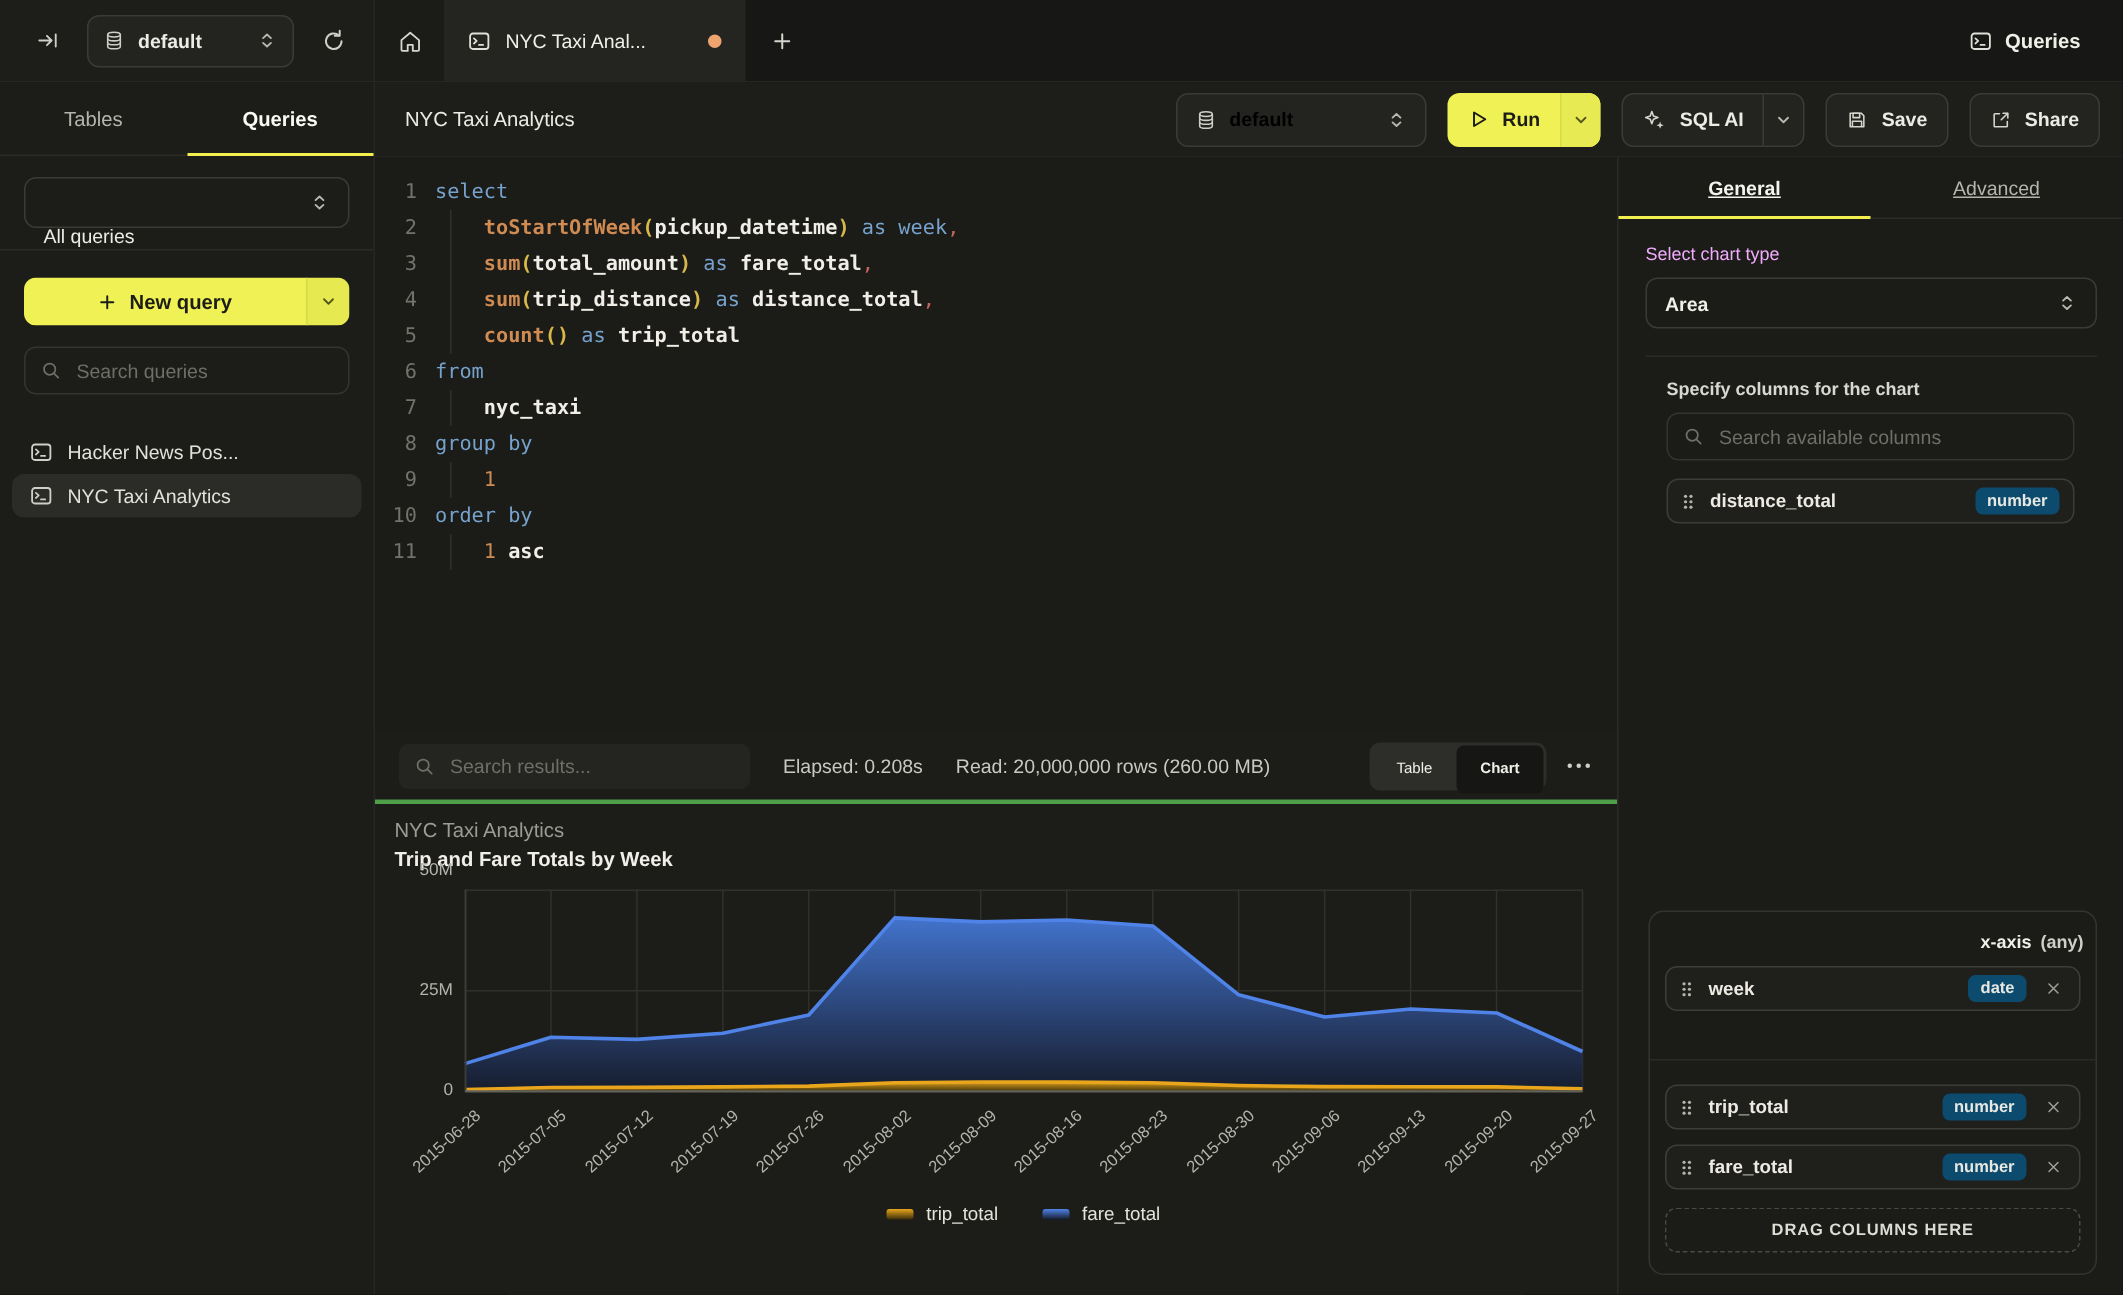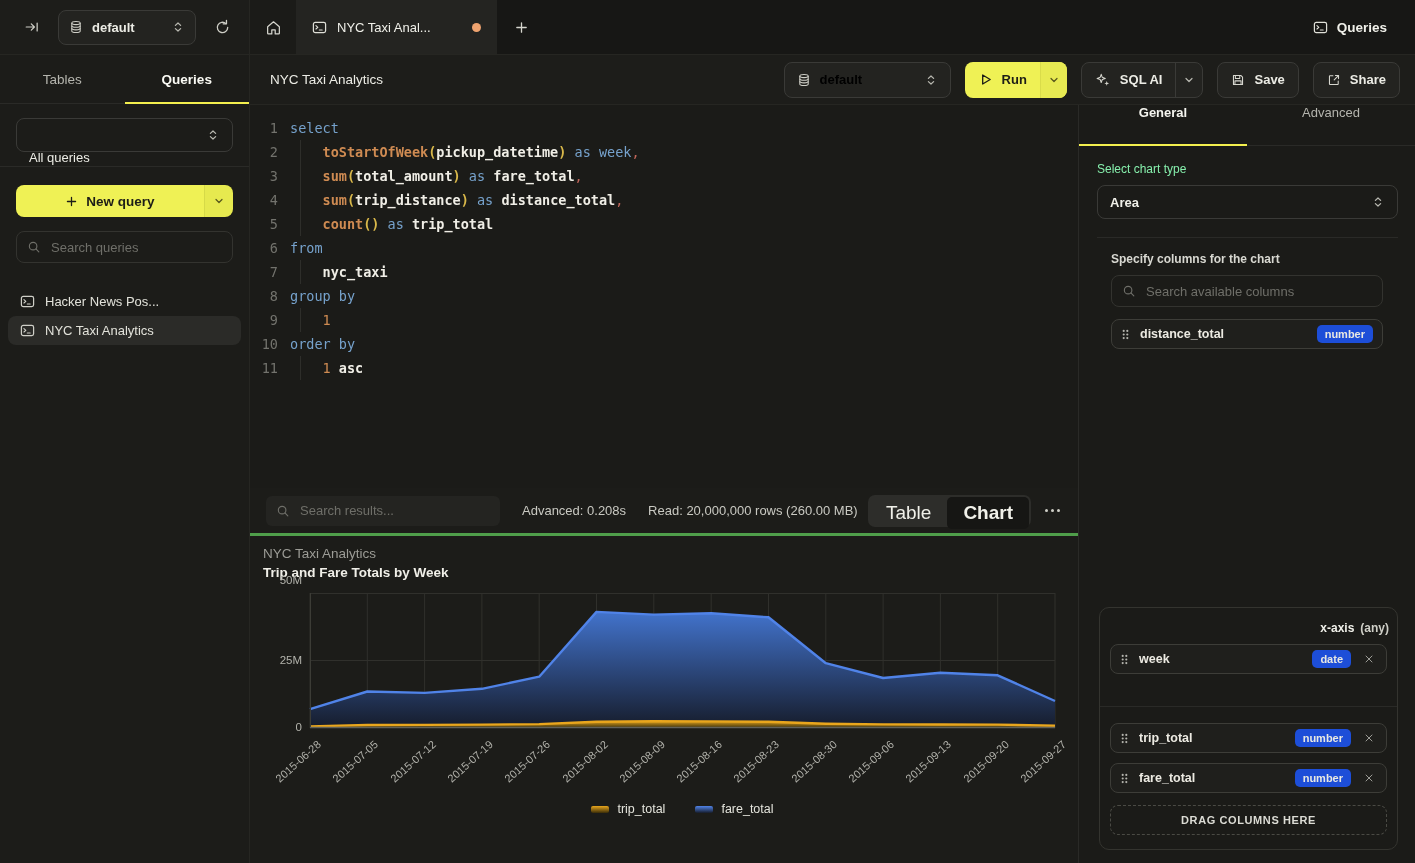--- a/index.html
+++ b/index.html
@@ -67,21 +67,21 @@
   .t-pu{color:#c4675a;}
   .t-nu{color:#cf8b52;}
 
   
   .results-bar{position:absolute;left:250px;top:488px;width:828px;height:45px;background:#1c1c19;display:flex;align-items:center;padding:0 14px 0 16px;}
   .results-search{width:234px;height:30px;background:#242421;border:none;border-radius:6px;display:flex;align-items:center;gap:8px;padding:0 10px;color:#6f6f69;justify-content:space-between;}
   .results-search input{border:none;outline:none;background:transparent;color:#d9d9d2;font-size:13px;width:100%;font-family:"Liberation Sans",sans-serif;}
   .results-search input::placeholder{color:#6f6f69;}
   .stat{font-size:13px;color:#c9c9c2;margin-left:22px;white-space:nowrap;}
   .view-toggle{margin-left:auto;background:#2d2d2a;border-radius:7px;height:32px;padding:2px;display:flex;align-items:stretch;}
-  .view-seg{display:flex;align-items:center;padding:16px 16px;font-size:19px;color:#f0f0e9;border-radius:5px;cursor:pointer;justify-content:center;}
+  .view-seg{display:flex;align-items:center;padding:16px 16px;font-size:10px;color:#f0f0e9;border-radius:5px;cursor:pointer;justify-content:center;}
   .view-seg.active{background:#161614;font-weight:600;}
   .more-btn{margin-left:10px;display:flex;gap:3px;padding:6px 4px;cursor:pointer;}
   .more-btn i{width:3px;height:3px;border-radius:50%;background:#cfcfc7;display:block;}
   .progress-line{position:absolute;left:250px;top:533px;width:828px;height:3px;background:#4f9e4a;}
 
   
   .chart-section{position:absolute;left:250px;top:536px;width:828px;bottom:0;background:#1c1c19;}
   .chart-title{position:absolute;left:13px;top:10px;font-size:13.5px;color:#9c9c96;}
   .chart-subtitle{position:absolute;left:13px;top:29px;font-size:13.5px;font-weight:700;color:#f0efe8;}
   .chart-plot{position:absolute;left:60px;top:57px;width:745px;height:135px;}
@@ -90,35 +90,35 @@
   .legend{position:absolute;left:60px;top:266px;width:745px;display:flex;justify-content:center;gap:30px;}
   .legend-item{display:flex;align-items:center;gap:8px;font-size:12.5px;color:#e4e4dc;cursor:pointer;}
   .legend-swatch{width:18px;height:7px;border-radius:2px;}
 
   
   .right-panel{position:absolute;left:1078px;top:105px;width:337px;bottom:0;background:#1b1b18;border-left:1px solid #2a2a27;}
   .rp-header{height:73px;display:flex;align-items:center;padding:0 20px 0 25px;border-bottom:1px solid #2a2a27;}
   .rp-title{font-size:16px;font-weight:700;color:#f5f5ef;}
   .rp-close{margin-left:auto;color:#d6d6ce;cursor:pointer;display:flex;padding:4px;}
   .rp-tabs{display:flex;height:41px;border-bottom:1px solid #2a2a27;}
-  .rp-tab{flex:1;display:flex;justify-content:center;font-size:13px;color:#b5b5ae;cursor:pointer;position:relative;}
+  .rp-tab{flex:1;display:flex;align-items:center;justify-content:center;font-size:13px;color:#b5b5ae;cursor:pointer;position:relative;text-decoration:underline;}
   .rp-tab.active{color:#f5f5ef;font-weight:600;}
   .rp-tab.active::after{content:"";position:absolute;left:0;right:0;bottom:-1px;height:2px;background:#f3ef4e;}
-  .rp-label{font-size:12px;color:#86efac;}
+  .rp-label{font-size:12px;color:#f0abfc;}
   .rp-type-block{padding:16px 17px 0 18px;}
   .rp-type-select{margin-top:9px;height:34px;border:1px solid #3a3a37;border-radius:8px;display:flex;align-items:center;padding:0 12px;font-size:13px;font-weight:600;color:#f0f0e9;cursor:pointer;}
   .rp-type-select .grow{flex:1;}
   .rp-divider{height:1px;background:#2a2a27;margin-top:18px;}
   .rp-columns{padding:14px 32px 0 32px;}
   .rp-col-search{margin-top:9px;height:32px;border:1px solid #33332f;border-radius:8px;display:flex;align-items:center;gap:8px;padding:0 10px;color:#6f6f69;}
   .rp-col-search input{border:none;outline:none;background:transparent;color:#d9d9d2;font-size:13px;width:100%;font-family:"Liberation Sans",sans-serif;}
   .rp-col-search input::placeholder{color:#6f6f69;}
   .col-row{height:30px;border:1px solid #3d3d38;border-radius:8px;background:#1f1f1c;display:flex;align-items:center;gap:10px;padding:0 9px;margin-top:12px;}
   .col-row .nm{font-size:12.5px;font-weight:600;color:#eceae2;flex:1;}
-  .type-badge{background:#1d4ed8;border-radius:5px;padding:3px 8px;font-size:11px;font-weight:700;color:#e8e8e2;}
+  .type-badge{background:#0c4a6e;border-radius:5px;padding:3px 8px;font-size:11px;font-weight:700;color:#e8e8e2;}
   .col-row .rm{color:#a0a09a;cursor:pointer;display:flex;padding:2px;}
   .drag-icn{color:#b5b5ae;display:flex;cursor:grab;}
   .axes-box{position:absolute;left:20px;right:17px;top:502px;border:1px solid #34342f;border-radius:10px;}
   .axis-sec{padding:8px 8px 2px 8px;}
   .axis-sec + .axis-sec{border-top:1px solid #2a2a27;}
   .axis-head{text-align:right;font-size:12px;padding:5px 0 1px 0;color:#f0f0e9;}
   .axis-head b{font-weight:700;}
   .axis-head span{color:#cfcfc7;font-weight:600;margin-left:6px;}
   .axis-sec .col-row{margin:8px 2px 10px 2px;}
   .axis-sec.x-sec{padding-bottom:22px;}
@@ -397,21 +397,21 @@
   <div class="results-bar">
     <div class="results-search">
       <span style="display:flex">
           <svg viewBox="0 0 16 16" width="14" height="14">
             <circle cx="7" cy="7" r="4.3" fill="none" stroke="currentColor" stroke-width="1.3"></circle>
             <line x1="10.2" y1="10.2" x2="13.5" y2="13.5" stroke="currentColor" stroke-width="1.3" stroke-linecap="round"></line>
           </svg>
         </span>
       <input placeholder="Search results..." style="">
     </div>
-    <span class="stat">Advanced: 0.208s</span>
+    <span class="stat">Elapsed: 0.208s</span>
     <span class="stat">Read: 20,000,000 rows (260.00 MB)</span>
     <div class="view-toggle">
       <div class="view-seg">
           <span>Table</span>
         </div>
       <div class="view-seg active">
           <span>Chart</span>
         </div>
     </div>
     <div class="more-btn">

